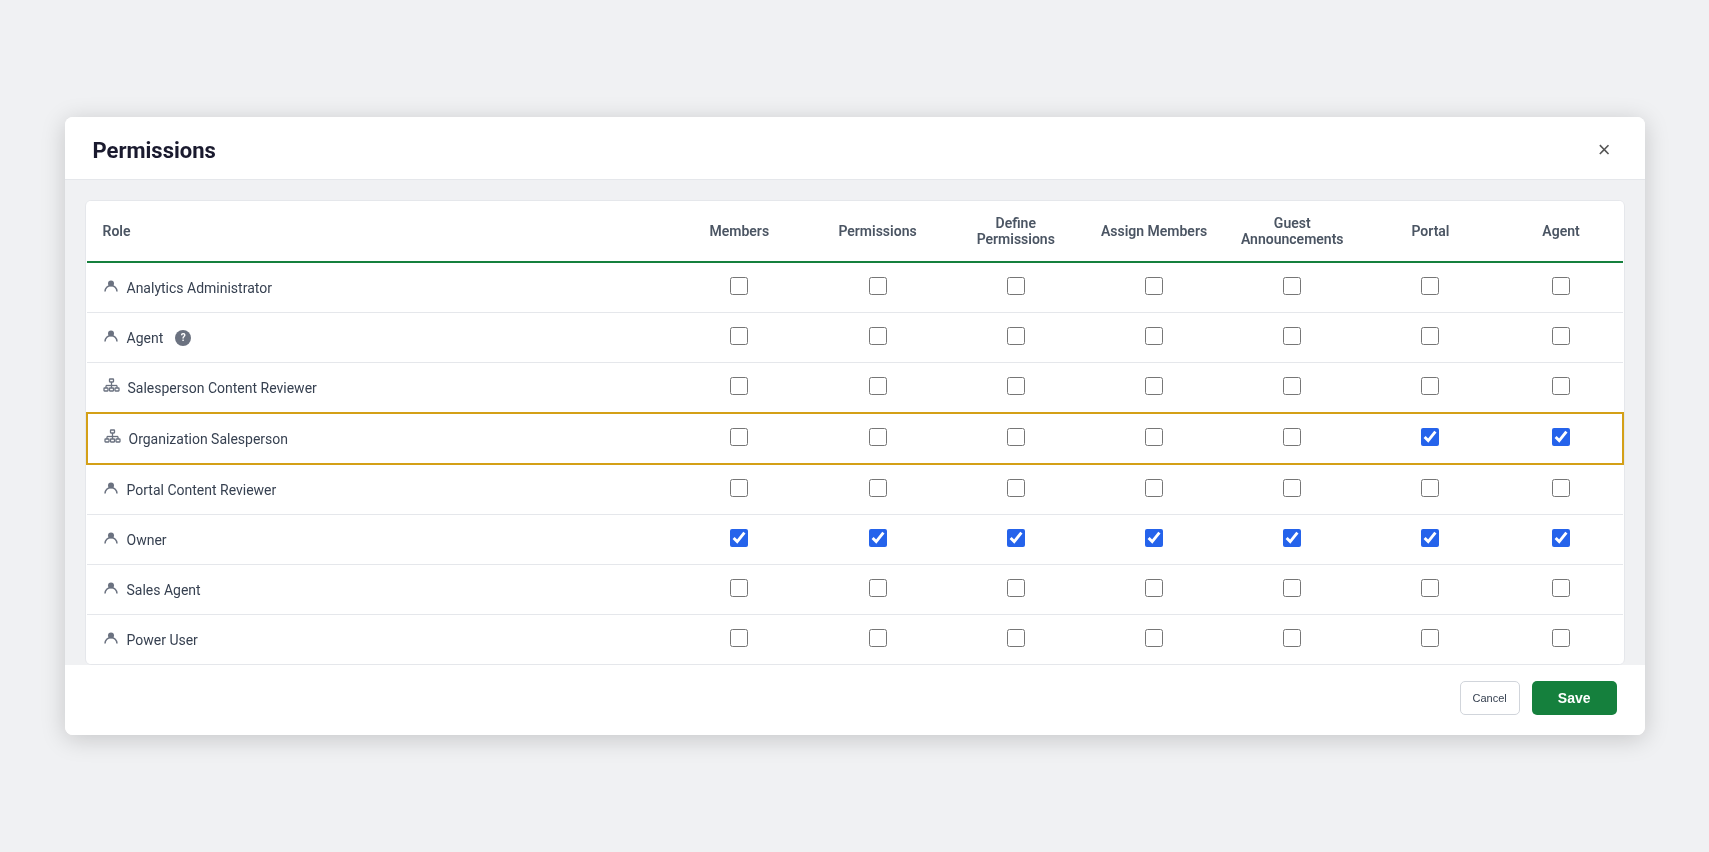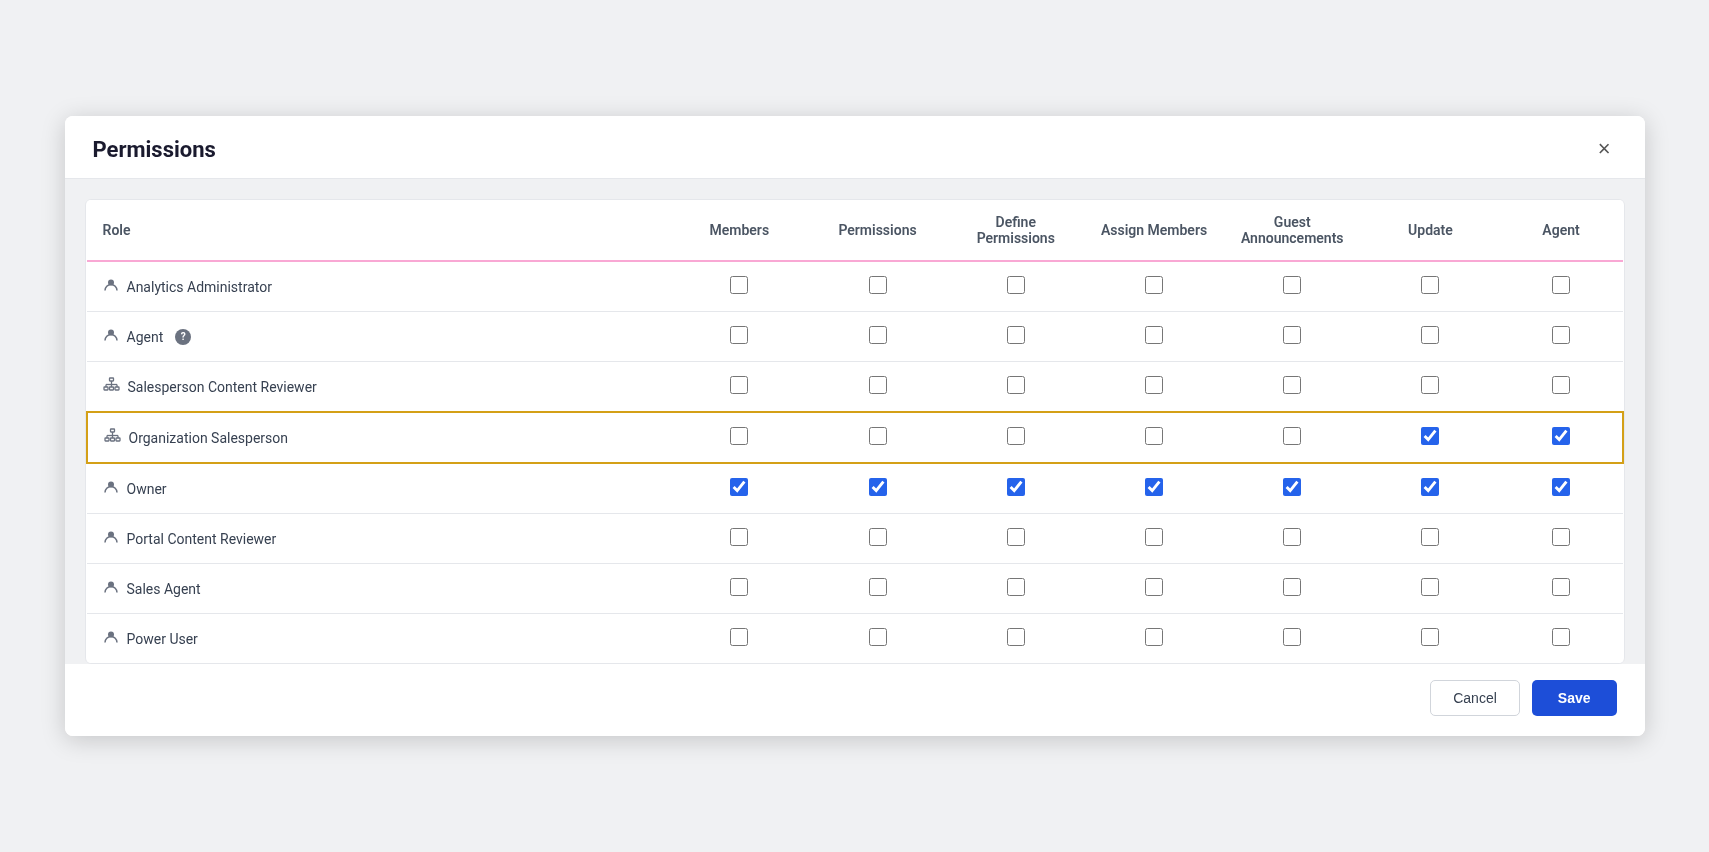--- a/index.html
+++ b/index.html
@@ -50,21 +50,21 @@
       background: #fff;
       border-radius: 6px;
       overflow: hidden;
       border: 1px solid #e5e7eb;
     }
     table {
       width: 100%;
       border-collapse: collapse;
     }
     thead tr {
-      border-bottom: 2px solid #f9a8d4;
+      border-bottom: 2px solid #15803d;
     }
     thead th {
       padding: 14px 16px;
       text-align: left;
       font-size: 14px;
       font-weight: 600;
       color: #4b5563;
       background: #fff;
     }
     thead th:first-child {
@@ -123,33 +123,33 @@
       border: 1.5px solid #9ca3af;
     }
     .modal-footer {
       display: flex;
       justify-content: flex-end;
       gap: 12px;
       padding: 16px 28px 20px 28px;
       background: #fff;
     }
     .btn-cancel {
-      padding: 9px 22px;
+      padding: 9px 12px;
       border: 1px solid #d1d5db;
       background: #fff;
       color: #374151;
       border-radius: 5px;
-      font-size: 14px;
+      font-size: 11px;
       font-weight: 500;
       cursor: pointer;
     }
     .btn-save {
       padding: 9px 26px;
       border: none;
-      background: #1d4ed8;
+      background: #15803d;
       color: #fff;
       border-radius: 5px;
       font-size: 14px;
       font-weight: 600;
       cursor: pointer;
     }
   </style>
 </head>
 <body>
 
@@ -162,21 +162,21 @@
     <div class="table-container">
       <table>
         <thead>
           <tr>
             <th>Role</th>
             <th>Members</th>
             <th>Permissions</th>
             <th>Define Permissions</th>
             <th>Assign Members</th>
             <th>Guest Announcements</th>
-            <th>Update</th>
+            <th>Portal</th>
             <th>Agent</th>
           </tr>
         </thead>
         <tbody id="table-body">
         <tr>
               <td>
                 <div class="role-cell">
                   <span><svg width="16" height="16" viewBox="0 0 16 16" fill="none" xmlns="http://www.w3.org/2000/svg">
     <circle cx="8" cy="5.5" r="3" fill="#6b7280"></circle>
     <path d="M2 13.5c0-3.314 2.686-6 6-6s6 2.686 6 6" stroke="#6b7280" stroke-width="1.5" fill="none"></path>
@@ -317,20 +317,52 @@
                   <input type="checkbox" checked="" style="">
                 </div></td>
             </tr>
             <tr>
               <td>
                 <div class="role-cell">
                   <span><svg width="16" height="16" viewBox="0 0 16 16" fill="none" xmlns="http://www.w3.org/2000/svg">
     <circle cx="8" cy="5.5" r="3" fill="#6b7280"></circle>
     <path d="M2 13.5c0-3.314 2.686-6 6-6s6 2.686 6 6" stroke="#6b7280" stroke-width="1.5" fill="none"></path>
   </svg></span>
+                  <span>Portal Content Reviewer</span>
+                </div>
+              </td>
+              <td><div class="checkbox-wrap">
+                  <input type="checkbox" style="">
+                </div></td>
+              <td><div class="checkbox-wrap">
+                  <input type="checkbox" style="">
+                </div></td>
+              <td><div class="checkbox-wrap">
+                  <input type="checkbox" style="">
+                </div></td>
+              <td><div class="checkbox-wrap">
+                  <input type="checkbox" style="">
+                </div></td>
+              <td><div class="checkbox-wrap">
+                  <input type="checkbox" style="">
+                </div></td>
+              <td><div class="checkbox-wrap">
+                  <input type="checkbox" style="">
+                </div></td>
+              <td><div class="checkbox-wrap">
+                  <input type="checkbox" style="">
+                </div></td>
+            </tr>
+            <tr>
+              <td>
+                <div class="role-cell">
+                  <span><svg width="16" height="16" viewBox="0 0 16 16" fill="none" xmlns="http://www.w3.org/2000/svg">
+    <circle cx="8" cy="5.5" r="3" fill="#6b7280"></circle>
+    <path d="M2 13.5c0-3.314 2.686-6 6-6s6 2.686 6 6" stroke="#6b7280" stroke-width="1.5" fill="none"></path>
+  </svg></span>
                   <span>Owner</span>
                 </div>
               </td>
               <td><div class="checkbox-wrap">
                   <input type="checkbox" checked="" style="">
                 </div></td>
               <td><div class="checkbox-wrap">
                   <input type="checkbox" checked="" style="">
                 </div></td>
               <td><div class="checkbox-wrap">
@@ -340,52 +372,20 @@
                   <input type="checkbox" checked="" style="">
                 </div></td>
               <td><div class="checkbox-wrap">
                   <input type="checkbox" checked="" style="">
                 </div></td>
               <td><div class="checkbox-wrap">
                   <input type="checkbox" checked="" style="">
                 </div></td>
               <td><div class="checkbox-wrap">
                   <input type="checkbox" checked="" style="">
-                </div></td>
-            </tr>
-            <tr>
-              <td>
-                <div class="role-cell">
-                  <span><svg width="16" height="16" viewBox="0 0 16 16" fill="none" xmlns="http://www.w3.org/2000/svg">
-    <circle cx="8" cy="5.5" r="3" fill="#6b7280"></circle>
-    <path d="M2 13.5c0-3.314 2.686-6 6-6s6 2.686 6 6" stroke="#6b7280" stroke-width="1.5" fill="none"></path>
-  </svg></span>
-                  <span>Portal Content Reviewer</span>
-                </div>
-              </td>
-              <td><div class="checkbox-wrap">
-                  <input type="checkbox" style="">
-                </div></td>
-              <td><div class="checkbox-wrap">
-                  <input type="checkbox" style="">
-                </div></td>
-              <td><div class="checkbox-wrap">
-                  <input type="checkbox" style="">
-                </div></td>
-              <td><div class="checkbox-wrap">
-                  <input type="checkbox" style="">
-                </div></td>
-              <td><div class="checkbox-wrap">
-                  <input type="checkbox" style="">
-                </div></td>
-              <td><div class="checkbox-wrap">
-                  <input type="checkbox" style="">
-                </div></td>
-              <td><div class="checkbox-wrap">
-                  <input type="checkbox" style="">
                 </div></td>
             </tr>
             <tr>
               <td>
                 <div class="role-cell">
                   <span><svg width="16" height="16" viewBox="0 0 16 16" fill="none" xmlns="http://www.w3.org/2000/svg">
     <circle cx="8" cy="5.5" r="3" fill="#6b7280"></circle>
     <path d="M2 13.5c0-3.314 2.686-6 6-6s6 2.686 6 6" stroke="#6b7280" stroke-width="1.5" fill="none"></path>
   </svg></span>
                   <span>Sales Agent</span>

